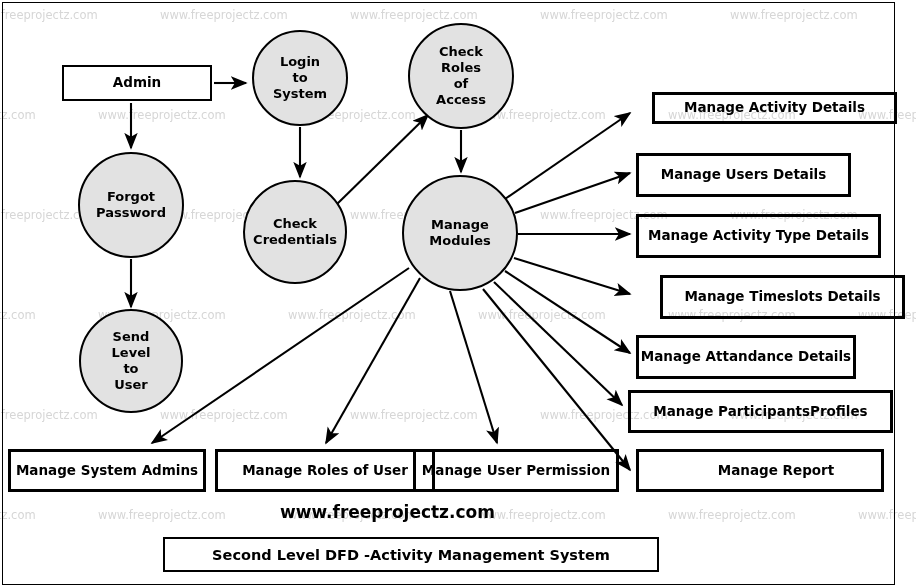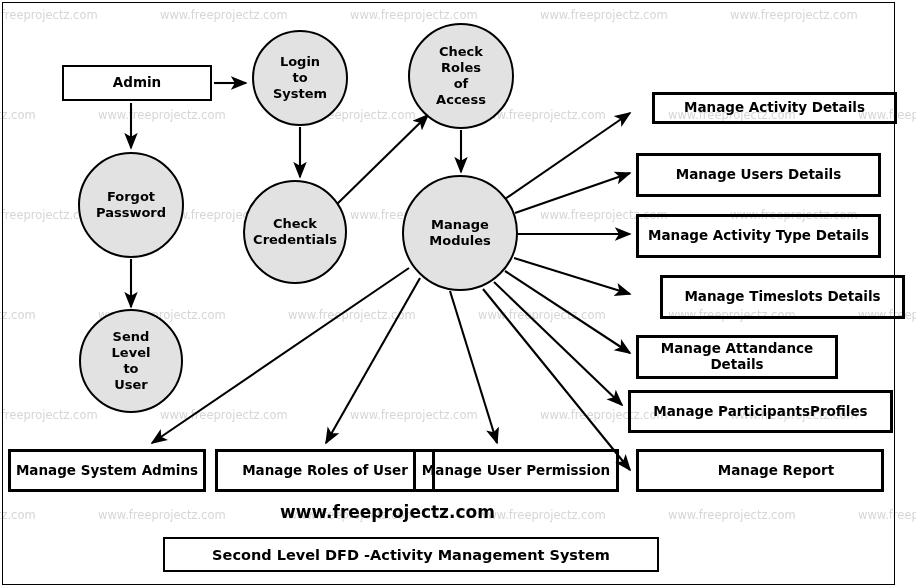--- a/index.html
+++ b/index.html
@@ -161,30 +161,30 @@
       </g>
   </svg>
 
   <div id="node-layer">
       <div class="node entity" style="left: 62px; top: 65px; width: 150px; height: 36px;">
         <span><span>Admin</span></span>
       </div>
       <div class="node entity thick" style="left: 652px; top: 92px; width: 245px; height: 32px;">
         <span><span>Manage Activity Details</span></span>
       </div>
-      <div class="node entity thick" style="left: 636px; top: 153px; width: 245px; height: 44px;">
+      <div class="node entity thick" style="left: 636px; top: 153px; width: 215px; height: 44px;">
         <span><span>Manage Users Details</span></span>
       </div>
       <div class="node entity thick" style="left: 636px; top: 214px; width: 245px; height: 44px;">
         <span><span>Manage Activity Type Details</span></span>
       </div>
       <div class="node entity thick" style="left: 636px; top: 275px; width: 245px; height: 44px; margin-left: 24px;">
         <span><span>Manage Timeslots Details</span></span>
       </div>
-      <div class="node entity thick" style="left: 636px; top: 335px; width: 202px; height: 44px;">
+      <div class="node entity thick" style="left: 636px; top: 335px; width: 220px; height: 44px;">
         <span><span>Manage Attandance Details</span></span>
       </div>
       <div class="node entity thick" style="left: 628px; top: 390px; width: 265px; height: 43px;">
         <span><span>Manage ParticipantsProfiles</span></span>
       </div>
       <div class="node entity thick" style="left: 636px; top: 449px; width: 248px; height: 43px; padding-left: 32px;">
         <span><span>Manage  Report</span></span>
       </div>
       <div class="node entity thick" style="left: 8px; top: 449px; width: 198px; height: 43px;">
         <span><span>Manage System Admins</span></span>

